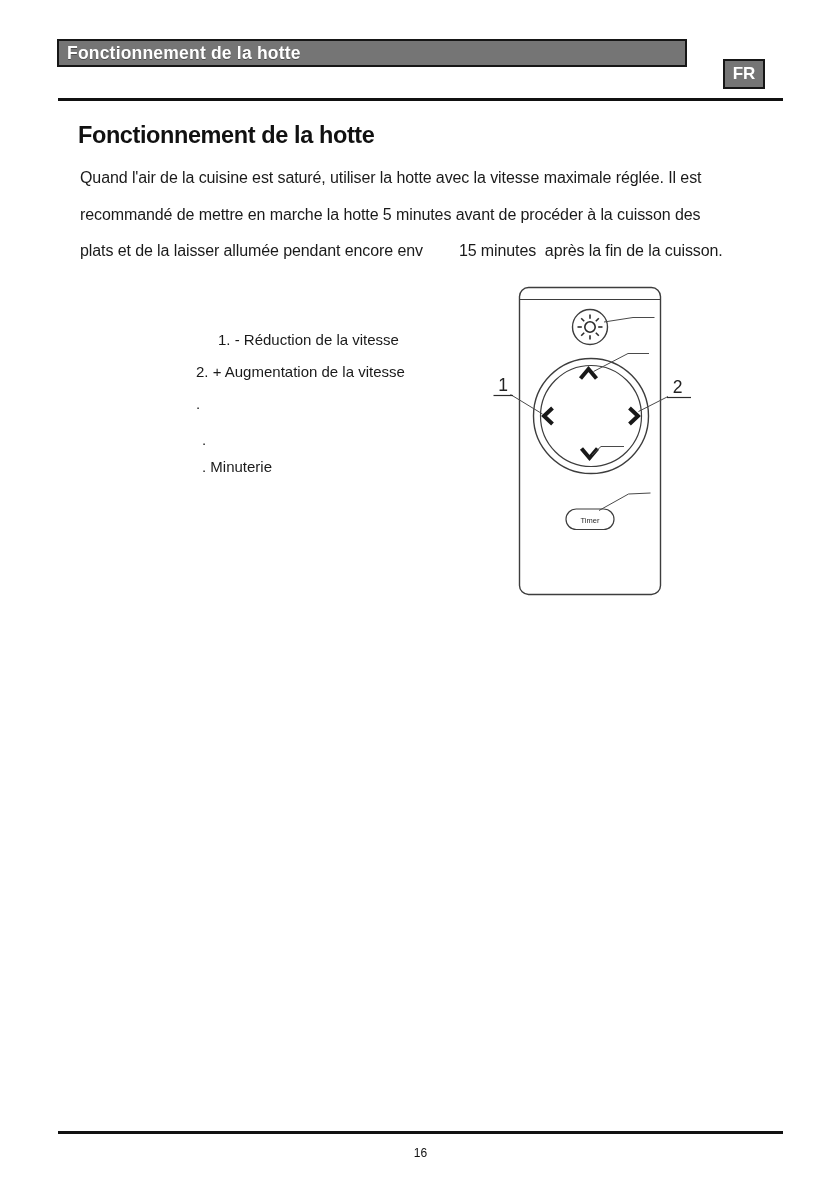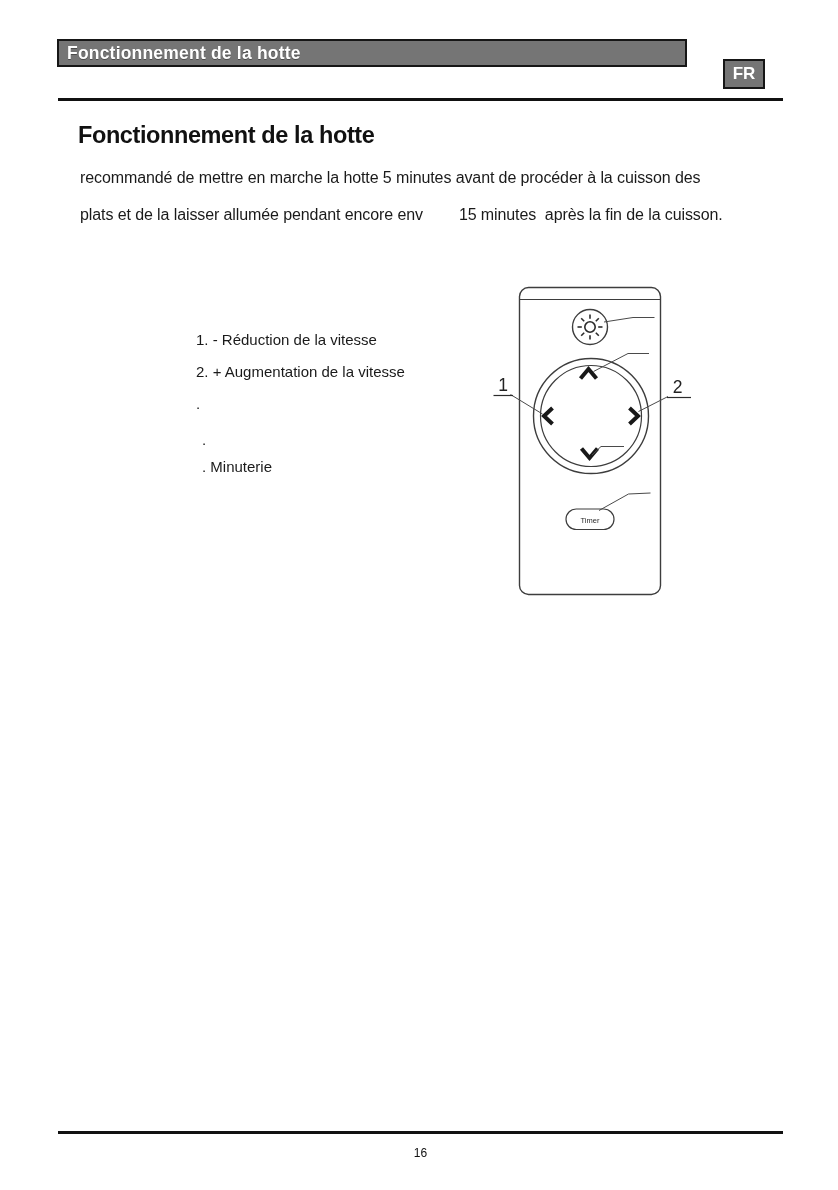--- a/index.html
+++ b/index.html
@@ -32,21 +32,21 @@
   .heading {
     position:absolute; left:78px; top:122px; margin:0;
     font-size:23.5px; font-weight:bold; letter-spacing:-0.4px; color:#111111;
   }
   .para { position:absolute; left:80px; top:160px; width:710px; }
   .para .pline { height:36.5px; line-height:36.5px; font-size:16px; letter-spacing:-0.1px; white-space:pre; }
   .para .gap { margin-left:36px; }
   
   .legend { position:absolute; left:196px; top:331px; font-size:15px; color:#1a1a1a; }
   .legend .item { line-height:1.2; }
-  .legend .item:nth-child(1) { height:32px; }
+  .legend .item:nth-child(1) { height:32px;margin-left:22px; }
   .legend .item:nth-child(2) { height:32px; }
   .legend .item:nth-child(3) { height:36px; }
   .legend .item:nth-child(4) { height:27px; padding-left:6px; }
   .legend .item:nth-child(5) { height:26px; padding-left:6px; }
   .legend .item:nth-child(6) { height:30px; padding-left:6px; }
   
   .diagram { position:absolute; left:488px; top:278px; }
   
   .page-number {
     position:absolute; left:58px; top:1146px; width:725px;
@@ -61,20 +61,21 @@
   <div class="header-bar">
     <span>Fonctionnement de la hotte</span>
   </div>
   <div class="fr-badge">FR</div>
 
   <div class="rule rule-top"></div>
 
   <h1 class="heading">Fonctionnement de la hotte</h1>
 
   <div class="para">
+    <div class="pline">Quand l'air de la cuisine est saturé, utiliser la hotte avec la vitesse maximale réglée. Il est</div>
     <div class="pline">recommandé de mettre en marche la hotte 5 minutes avant de procéder à la cuisson des</div>
     <div class="pline"><span>plats et de la laisser allumée pendant encore env</span><span class="gap">15 minutes  après la fin de la cuisson.</span></div>
   </div>
 
   <div class="legend">
     <div class="item">1. - Réduction de la vitesse</div>
     <div class="item">2. + Augmentation de la vitesse</div>
     <div class="item">.</div>
     <div class="item">.</div>
     <div class="item">. Minuterie</div>

